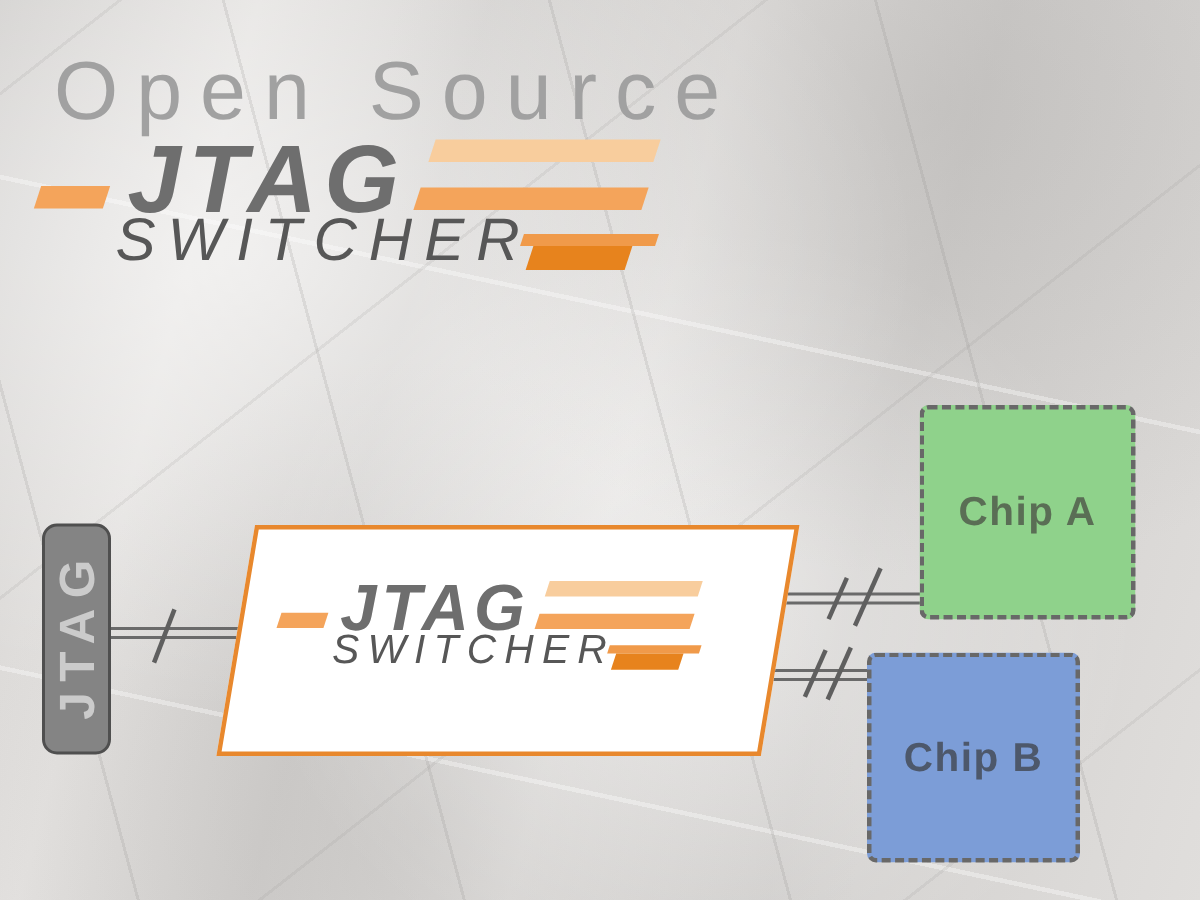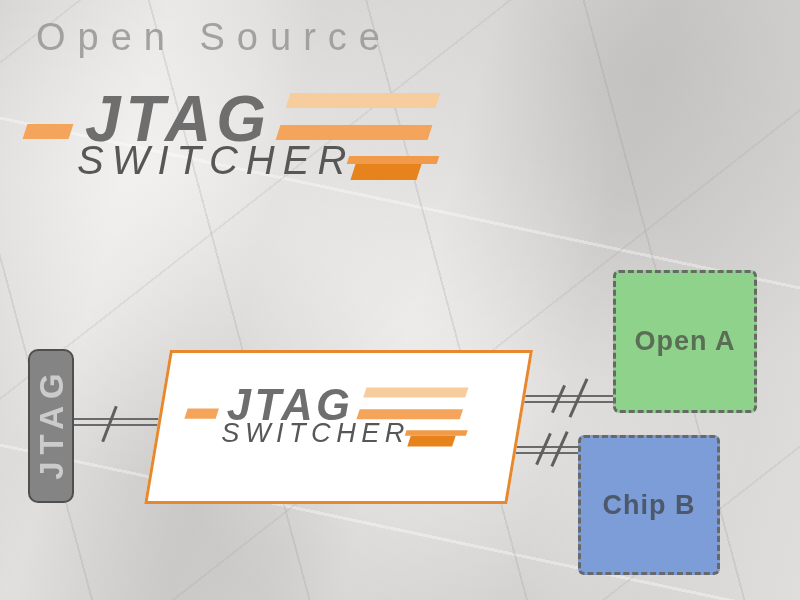--- a/index.html
+++ b/index.html
@@ -13,22 +13,22 @@
       repeating-linear-gradient(12deg, transparent 0 150px, rgba(255,255,255,.35) 150px 153px, transparent 153px 320px),
       radial-gradient(ellipse at 20% 28%, rgba(255,255,255,.55), rgba(255,255,255,0) 50%),
       radial-gradient(ellipse at 78% 12%, rgba(168,166,164,.35), rgba(168,166,164,0) 42%),
       radial-gradient(ellipse at 58% 68%, rgba(255,255,255,.45), rgba(255,255,255,0) 45%),
       radial-gradient(ellipse at 35% 92%, rgba(172,170,168,.32), rgba(172,170,168,0) 40%),
       linear-gradient(105deg, rgba(198,196,194,.45) 0%, rgba(238,236,234,.55) 18%, rgba(204,202,200,.35) 34%, rgba(242,240,238,.5) 52%, rgba(198,196,194,.3) 70%, rgba(236,234,232,.45) 100%);
   }
 
   
   .watermark{
-    position:absolute;left:36px;top:18px;
-    font-size:38px;line-height:1;font-weight:400;letter-spacing:12px;
+    position:absolute;left:36px;top:33px;
+    font-size:55px;line-height:1;font-weight:400;letter-spacing:12px;
     color:#a1a1a1;white-space:nowrap;
   }
 
   
   .logo{position:absolute;width:420px;height:95px;}
   .logo--big{left:25px;top:88px;}
   .logo--small{left:186px;top:384px;transform:scale(0.68);transform-origin:top left;z-index:6;}
   .logo .bar{position:absolute;transform:skewX(-18deg);}
   .logo .bar-left{left:0;top:36px;width:46px;height:15px;}
   .logo .bar-r1{left:263px;top:5px;width:150px;height:15px;}
@@ -123,19 +123,19 @@
     <div class="bar bar-r3b" style="background-color: rgb(231, 131, 29);"></div>
   </div>
 
   <div class="slash s1"></div>
   <div class="slash s2"></div>
   <div class="slash s3"></div>
   <div class="slash s4"></div>
   <div class="slash s5"></div>
 
   <div class="chip chip-a" style="background-color: rgb(143, 210, 139);">
-    <span class="chip-label" style="color: rgb(90, 110, 85);">Open A</span>
+    <span class="chip-label" style="color: rgb(90, 110, 85);">Chip A</span>
   </div>
   <div class="chip chip-b" style="background-color: rgb(124, 157, 215);">
     <span class="chip-label" style="color: rgb(77, 88, 107);">Chip B</span>
   </div>
 
 </div>
 
 </body></html>

